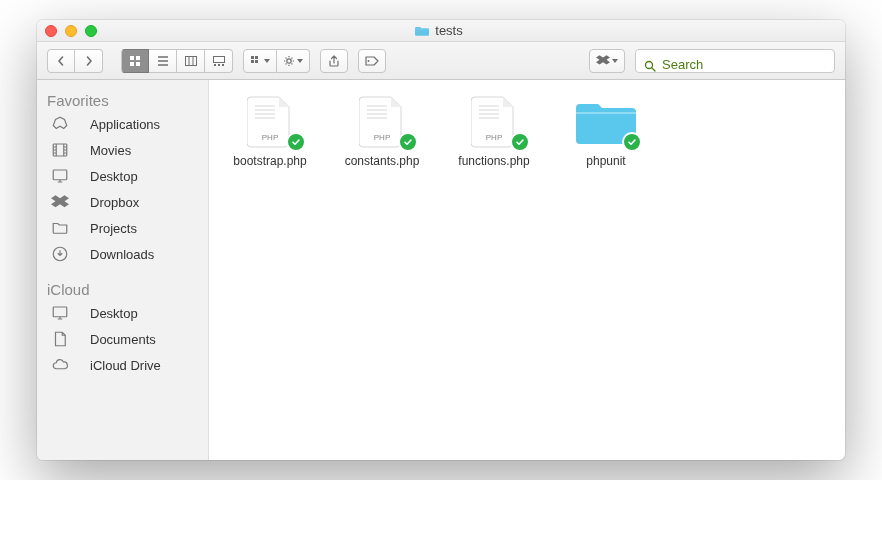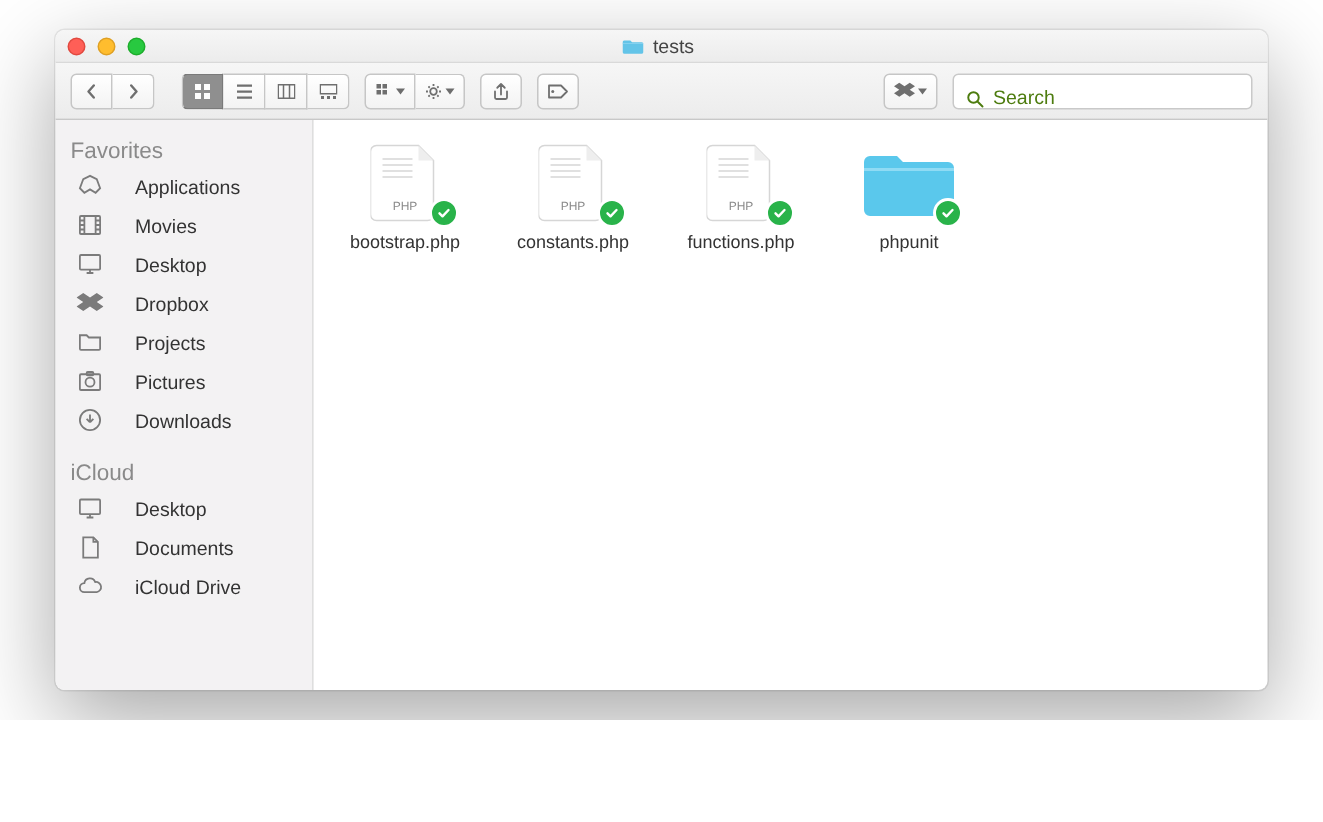--- a/index.html
+++ b/index.html
@@ -181,28 +181,20 @@
           <span>Dropbox</span>
         </div>
       <div class="sidebar-item">
           <svg viewBox="0 0 24 24" fill="none" stroke="#7b7b7b" stroke-width="1.6">
             <path d="M3 6h6l2 2h10v10a1 1 0 0 1-1 1H4a1 1 0 0 1-1-1V6z"></path>
           </svg>
           <span>Projects</span>
         </div>
       <div class="sidebar-item">
           <svg viewBox="0 0 24 24" fill="none" stroke="#7b7b7b" stroke-width="1.6">
-            <rect x="3" y="6" width="18" height="14" rx="1"></rect>
-            <circle cx="12" cy="13" r="4"></circle>
-            <rect x="9" y="4" width="6" height="3" rx="1"></rect>
-          </svg>
-          <span>Pictures</span>
-        </div>
-      <div class="sidebar-item">
-          <svg viewBox="0 0 24 24" fill="none" stroke="#7b7b7b" stroke-width="1.6">
             <circle cx="12" cy="12" r="9"></circle>
             <path d="M12 7v7m0 0-3-3m3 3 3-3"></path>
           </svg>
           <span>Downloads</span>
         </div>
 
       <div class="section-title" style="margin-top:8px;">iCloud</div>
       <div class="sidebar-item">
           <svg viewBox="0 0 24 24" fill="none" stroke="#7b7b7b" stroke-width="1.6">
             <rect x="3" y="4" width="18" height="13" rx="1"></rect>

